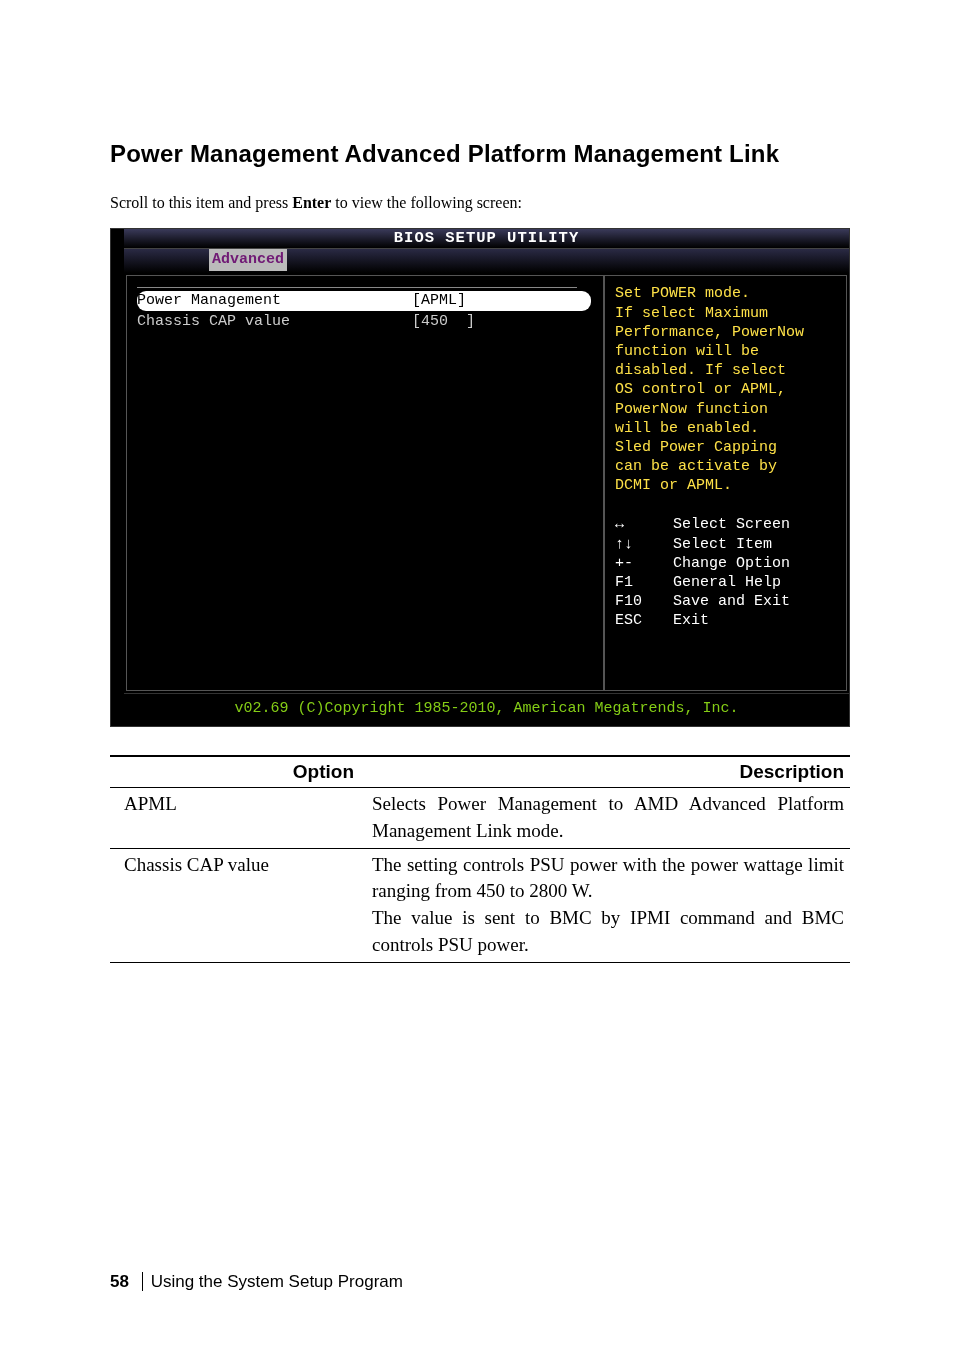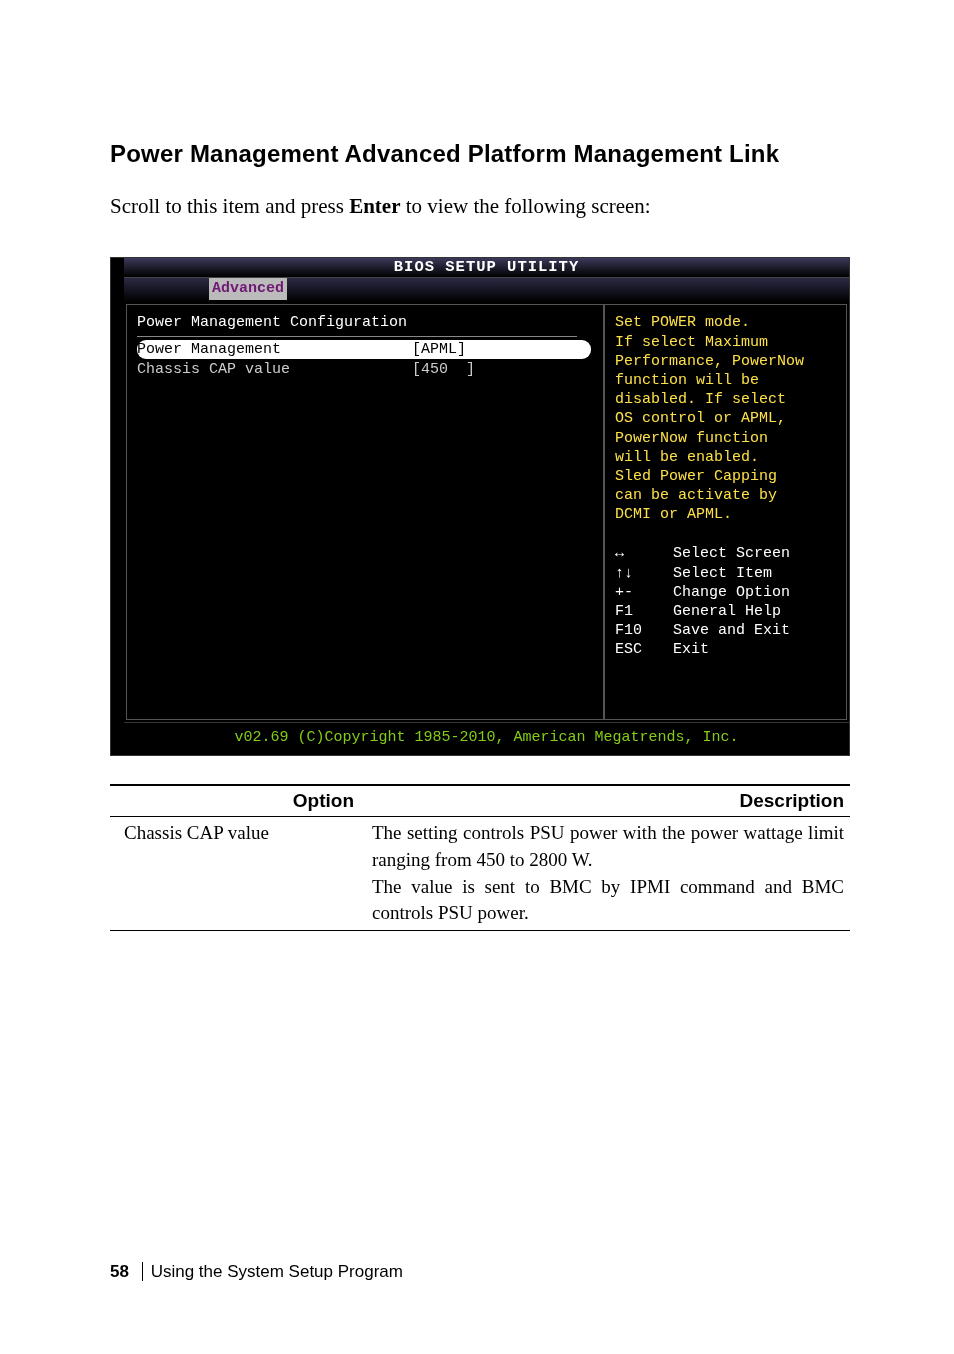--- a/index.html
+++ b/index.html
@@ -13,22 +13,22 @@
       position: relative;
     }
     h2 {
       font-family: 'Arial Black', Arial, sans-serif;
       font-weight: 900;
       font-size: 24px;
       margin-bottom: 24px;
       letter-spacing: 0.2px;
     }
     .intro {
-      font-size: 21px;
-      margin-bottom: 36px;
+      font-size: 16px;
+      margin-bottom: 14px;
       line-height: 1.4;
       font-family: Georgia, serif;
     }
     .intro .bold { font-weight: bold; }
 
     
     .bios {
       width: 740px;
       background: #000;
       color: #ccc;
@@ -135,21 +135,21 @@
       border-bottom: 1px solid #000;
       font-family: Georgia, serif;
       line-height: 1.42;
     }
     table.options td.opt { width: 250px; padding-left: 14px; }
     table.options td.desc { text-align: justify; }
 
     
     .page-footer {
       position: absolute;
-      bottom: 72px;
+      bottom: 62px;
       left: 110px;
       font-size: 17px;
       font-family: Arial, sans-serif;
     }
     .page-footer .num { font-weight: bold; font-family: Arial, sans-serif; }
     .page-footer .sep { margin: 0 8px; border-left: 1px solid #000; }
     .page-footer .sect { font-family: Arial, sans-serif; }
   </style>
 </head>
 <body>
@@ -160,21 +160,20 @@
   <span>Scroll to this item and press </span><span class="bold">Enter</span><span> to view the following screen:</span>
 </p>
 
 <div class="bios">
   <div class="bios-header">BIOS SETUP UTILITY</div>
   <div class="bios-tabs">
     <span class="bios-tab">Advanced</span>
   </div>
   <div class="bios-body">
     <div class="bios-left">
-      <div class="bios-sec-title">Power Management Configuration</div>
       <hr class="bios-hr">
       <div class="bios-row hl">
         <span class="bios-label">Power Management</span>
         <span class="bios-value">[APML]</span>
       </div>
       <div class="bios-row">
         <span class="bios-label">Chassis CAP value</span>
         <span class="bios-value">[450  ]</span>
       </div>
       <div style="height:14px"></div>
@@ -224,20 +223,24 @@
 
 <table class="options">
   <thead>
     <tr>
       <th>Option</th>
       <th>Description</th>
     </tr>
   </thead>
   <tbody>
     <tr>
+      <td class="opt">APML</td>
+      <td class="desc">Selects Power Management to AMD Advanced Platform Management Link mode.</td>
+    </tr>
+    <tr>
       <td class="opt">Chassis CAP value</td>
       <td class="desc" style="white-space: pre-line;">The setting controls PSU power with the power wattage limit ranging from 450 to 2800 W.
 The value is sent to BMC by IPMI command and BMC controls PSU power.</td>
     </tr>
   </tbody>
 </table>
 
 <div class="page-footer">
   <span class="num">58</span>
   <span class="sep"></span>

